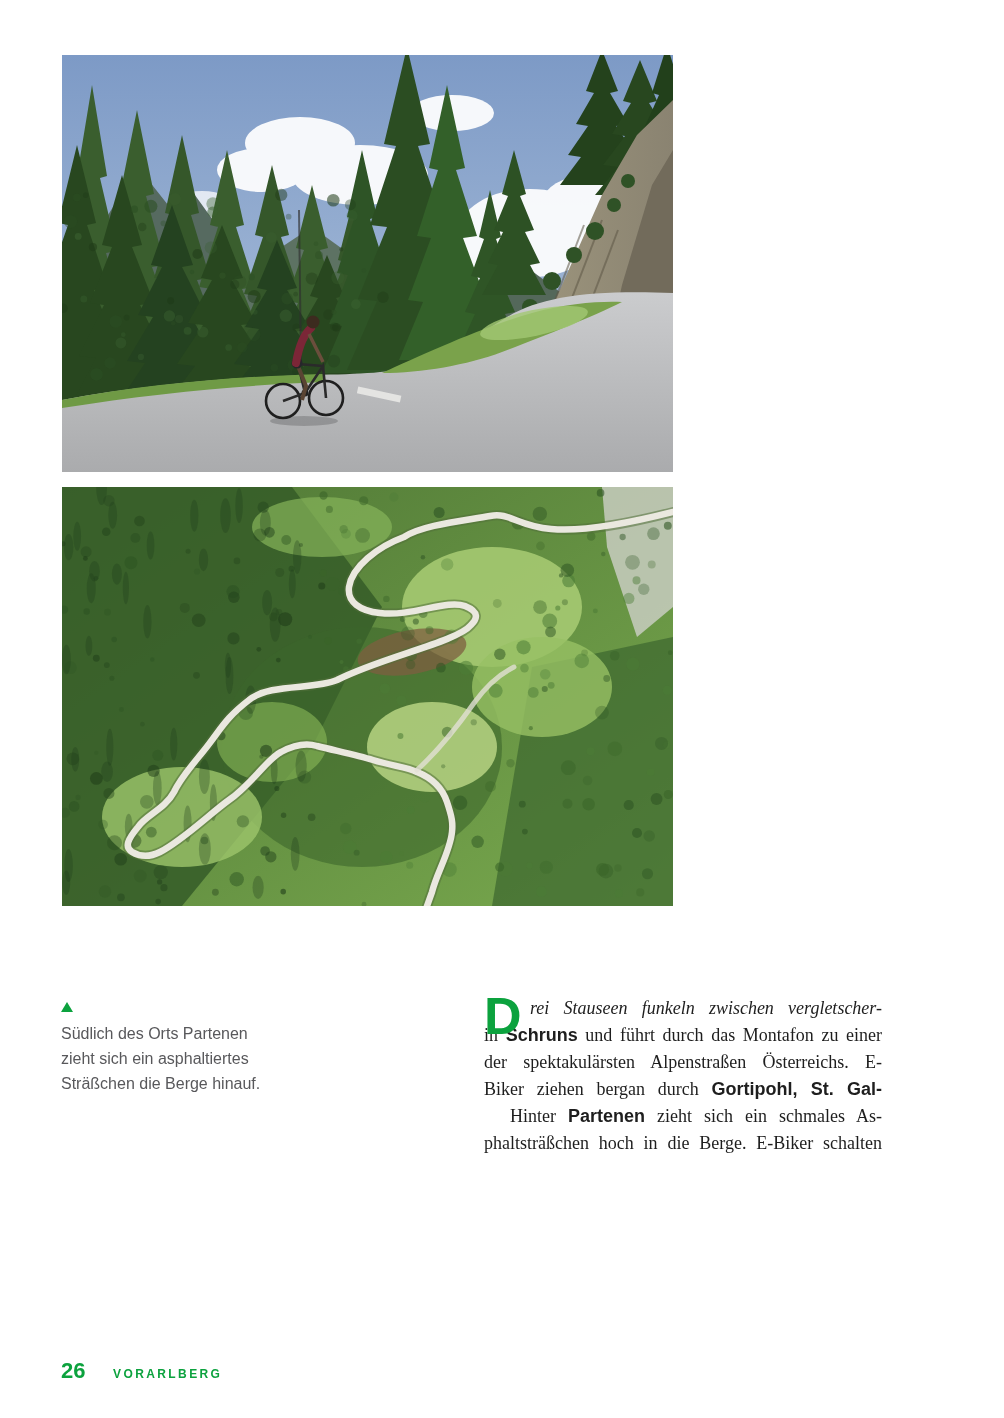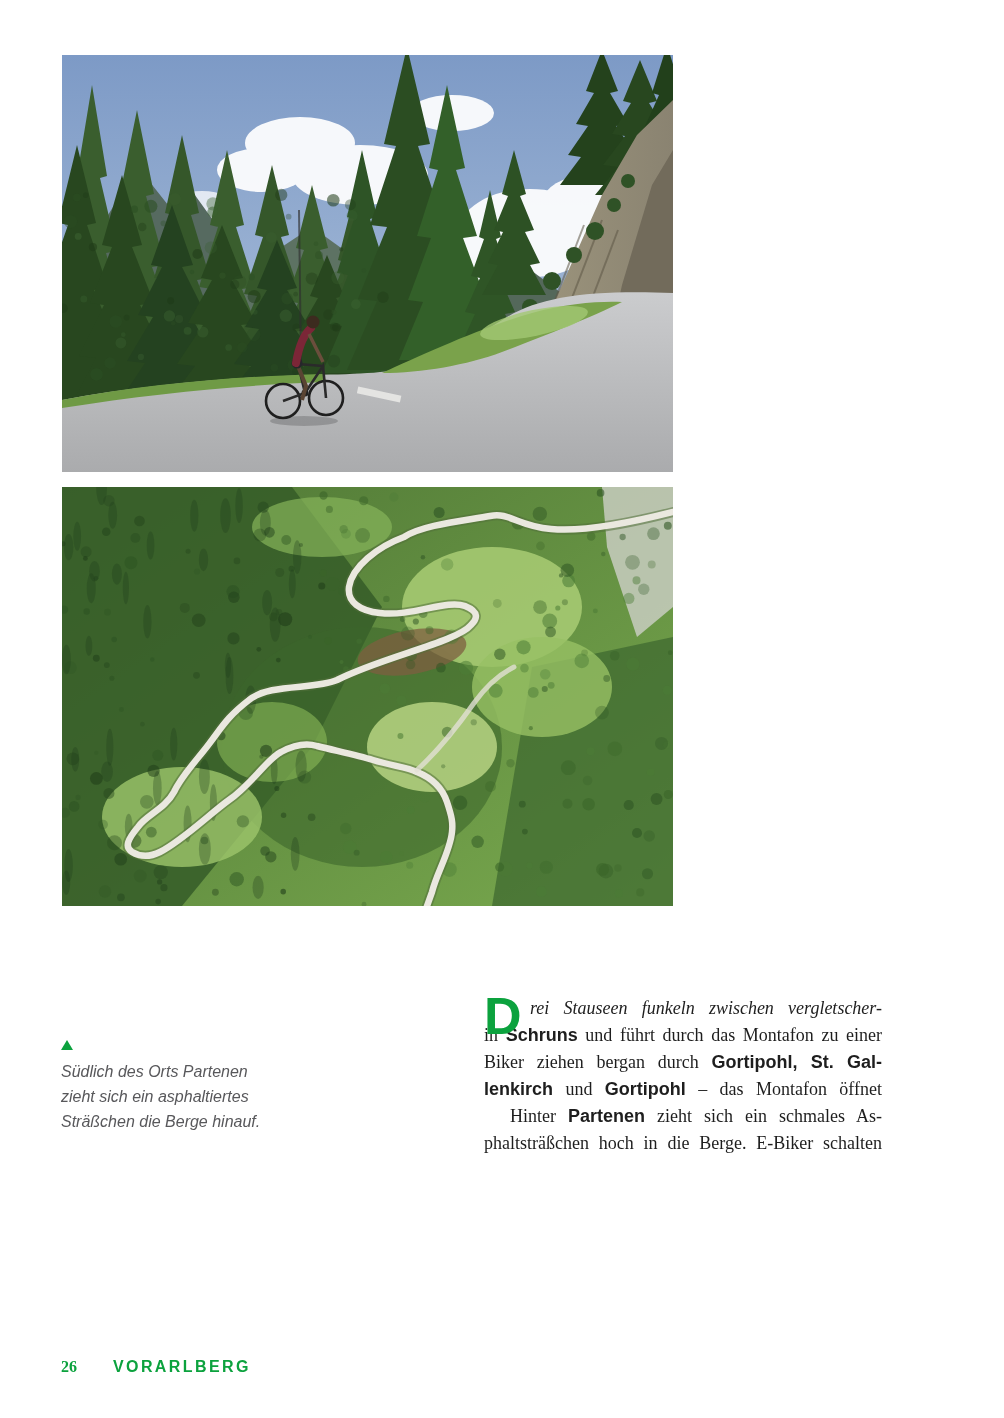--- a/index.html
+++ b/index.html
@@ -5,38 +5,38 @@
   :root{ --green:#0ca23e; --caption-gray:#58585b; --body-ink:#1e1e1e; }
   html,body{ margin:0; padding:0; background:#ffffff; }
   .page{ position:relative; width:1004px; height:1418px; background:#ffffff;
          font-family:"Liberation Sans",sans-serif; overflow:hidden; }
 
   figure.photo{ margin:0; position:absolute; left:62px; overflow:hidden; }
   #photo-top{ top:55px; width:611px; height:417px; }
   #photo-bottom{ top:487px; width:611px; height:419px; }
   figure.photo svg{ display:block; width:100%; height:100%; }
 
-  .caption-block{ position:absolute; left:61px; top:1040px; width:280px;font-style:italic; }
+  .caption-block{ position:absolute; left:61px; top:1002px; width:280px; }
   .tri{ width:0; height:0; border-left:6px solid transparent; border-right:6px solid transparent;
         border-bottom:10px solid var(--green); margin-bottom:9px; }
   #caption-lines{ font-size:16px; line-height:25px; color:var(--caption-gray); }
 
   .article{ position:absolute; left:484px; top:995px; width:398px;
             font-family:"Liberation Serif",serif; font-size:18px; line-height:27px;
             color:var(--body-ink); }
   .dropcap{ position:absolute; left:0; top:-1px; font-family:"Liberation Sans",sans-serif;
             font-weight:700; font-size:52px; line-height:44px; color:var(--green); }
   .body-line{ text-align:justify; text-align-last:justify; height:27px; overflow:hidden; }
   .body-line.pad-cap{ padding-left:46px;font-style:italic; }
   .body-line.indent{ padding-left:26px; }
   .body-line .b{ font-family:"Liberation Sans",sans-serif; font-weight:700; font-size:18px; }
 
   .footer{ position:absolute; left:61px; top:1358px; color:var(--green); font-weight:700; }
-  #page-num{ display:inline-block; width:52px; font-size:16px;font-family:Liberation Serif, serif; }
-  #section-name{ font-size:16px; letter-spacing:2.4px; }
+  #page-num{ display:inline-block; width:52px; font-size:22px; }
+  #section-name{ font-size:12px; letter-spacing:2.4px; }
 </style>
 </head>
 <body>
 
 <div class="page">
 
   <figure id="photo-top" class="photo">
     <svg viewBox="0 0 611 417" preserveAspectRatio="none">
       <defs>
         <linearGradient id="skyG" x1="0" y1="0" x2="0" y2="1">
@@ -483,22 +483,22 @@
         <div>zieht sich ein asphaltiertes</div>
         <div>Sträßchen die Berge hinauf.</div>
       </div>
   </div>
 
   <div class="article">
     <div class="dropcap">D</div>
     <div id="article-lines">
         <div class="body-line pad-cap"><span>rei Stauseen funkeln zwischen vergletscher-</span></div>
         <div class="body-line"><span>in </span><span class="b">Schruns</span><span> und führt durch das Montafon zu einer</span></div>
+        <div class="body-line"><span>der spektakulärsten Alpenstraßen Österreichs. E-</span></div>
         <div class="body-line"><span>Biker ziehen bergan durch </span><span class="b">Gortipohl, St. Gal-</span></div>
-        <div class="body-line"><span class="b">lenkirch</span><span> und </span><span class="b">Gortipohl</span><span> – das Montafon öffnet</span></div>
         <div class="body-line indent"><span>Hinter </span><span class="b">Partenen</span><span> zieht sich ein schmales As-</span></div>
         <div class="body-line"><span>phaltsträßchen hoch in die Berge. E-Biker schalten</span></div>
       </div>
   </div>
 
   <div class="footer">
     <span id="page-num">26</span><span id="section-name">VORARLBERG</span>
   </div>
 </div>
 

